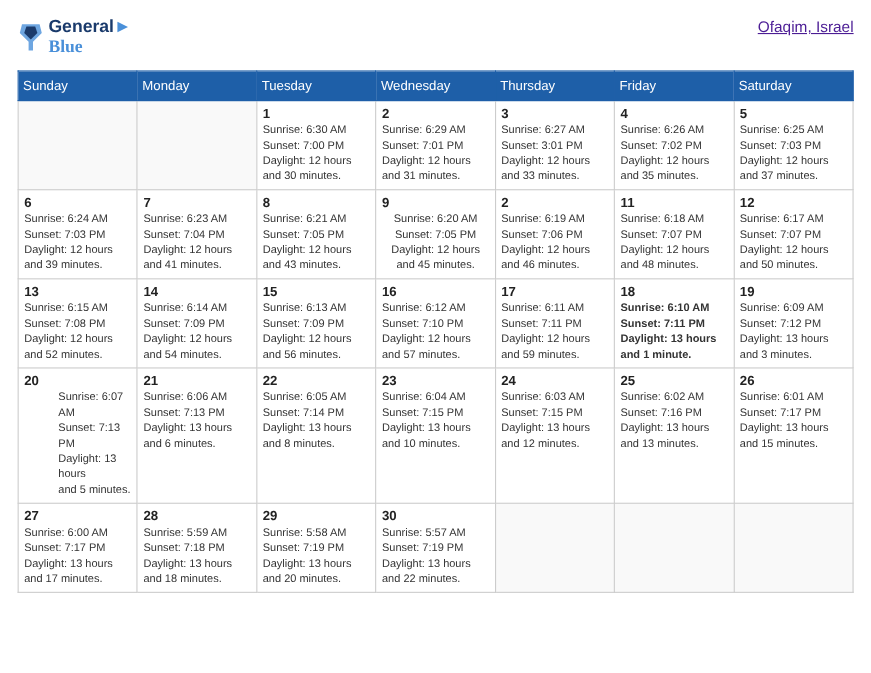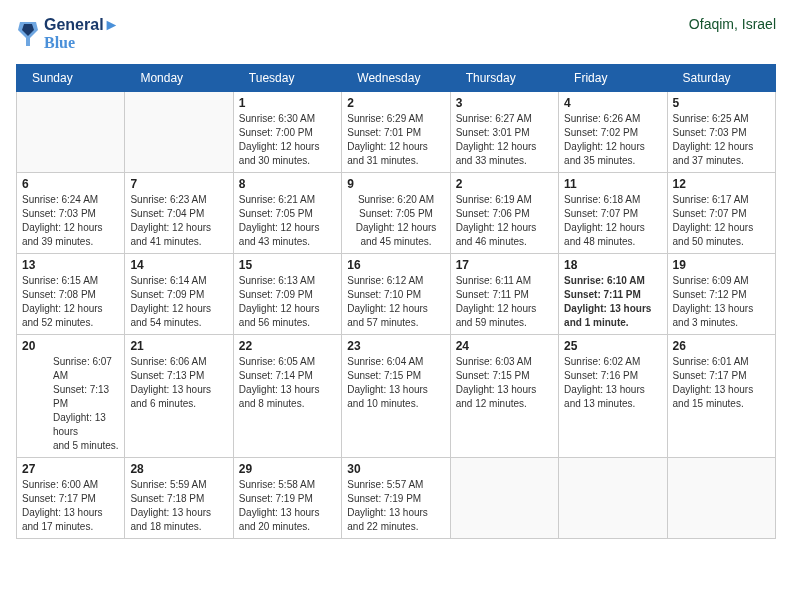--- a/index.html
+++ b/index.html
@@ -28,31 +28,32 @@
     .title-block {
       text-align: right;
     }
     .month-year {
       font-size: 32px;
       font-weight: bold;
       color: #1a3a6b;
     }
     .location {
       font-size: 14px;
-      color: #14532d;
+      color: #4c1d95;
+      text-decoration: underline;
     }
     .calendar {
       width: 100%;
       border-collapse: collapse;
       font-size: 10.5px;
     }
     .calendar th {
       background-color: #1e5fa8;
       color: #fff;
-      padding: 6px 15px;
+      padding: 6px 4px;
       text-align: left;
       font-size: 12px;
       font-weight: normal;
       border: 1px solid #1e5fa8;
     }
     .calendar td {
       border: 1px solid #ccc;
       vertical-align: top;
       padding: 4px 5px;
       width: calc(100% / 7);

